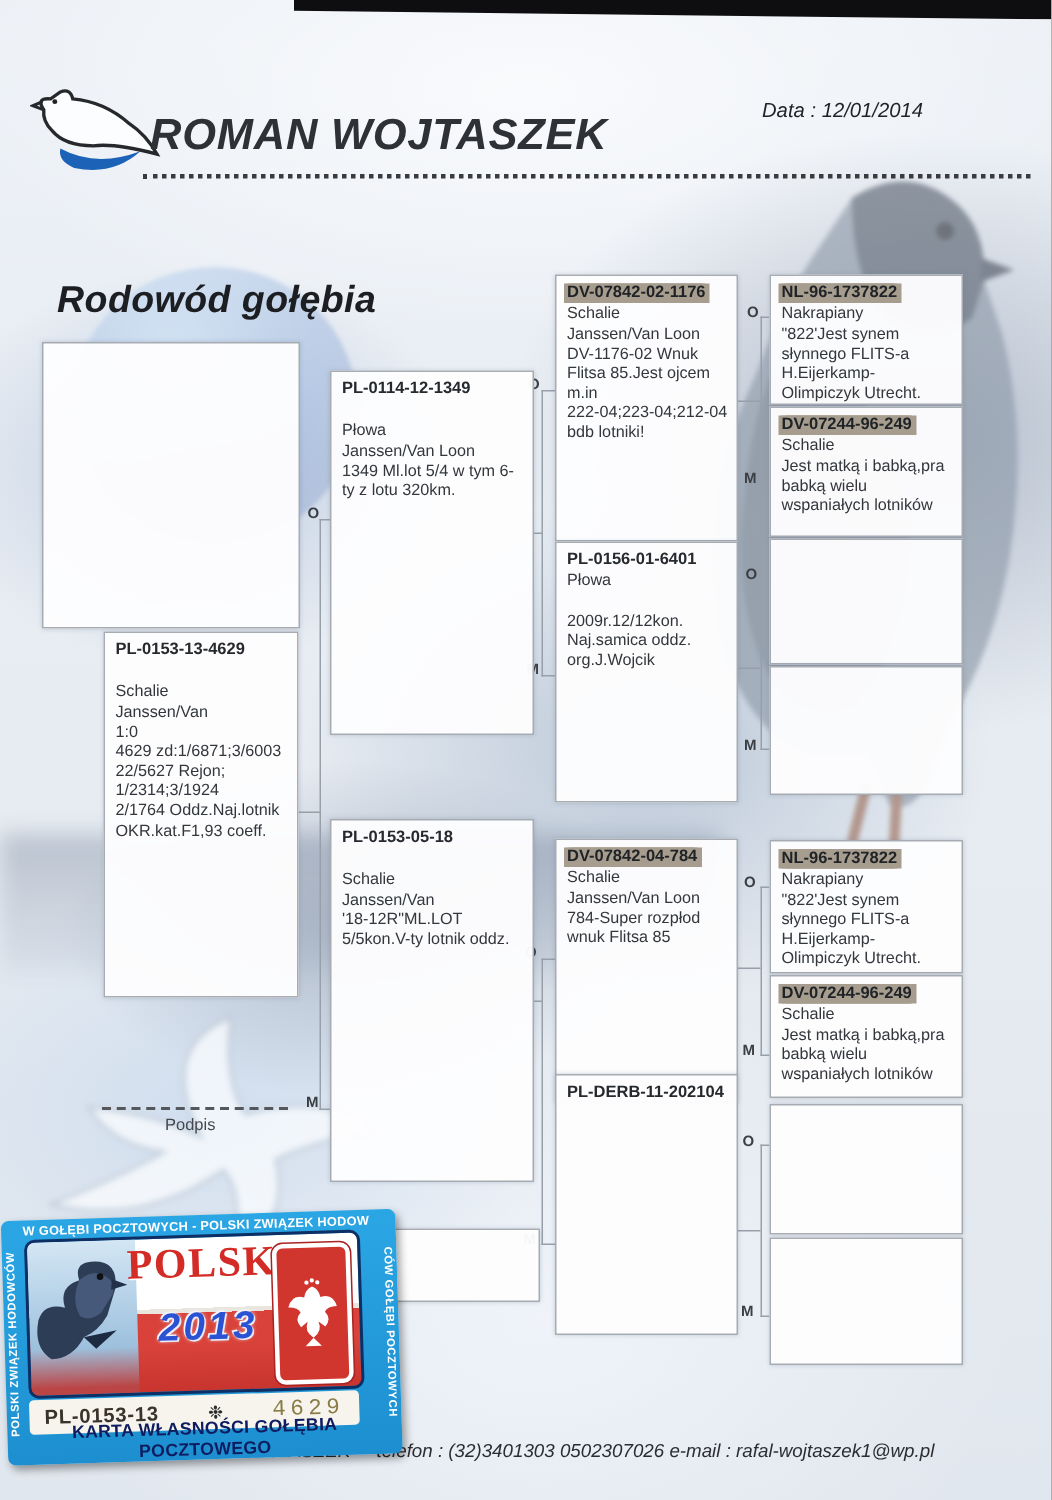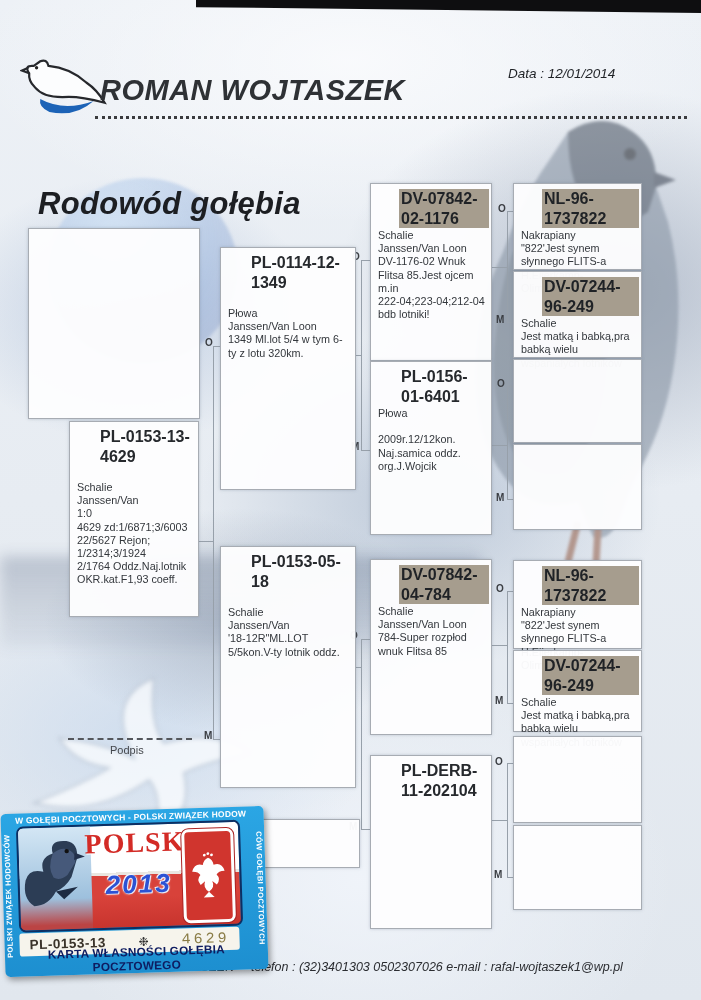--- a/index.html
+++ b/index.html
@@ -26,38 +26,38 @@
   
   .edge-top{left:196px;top:0;width:505px;height:13px;background:#0e0e10;z-index:2;
     clip-path:polygon(0 0,100% 0,100% 100%,0 55%);}
   .edge-right{right:0;top:0;width:14px;height:1000px;z-index:2;
     background:linear-gradient(to right, rgba(140,150,160,0), #949faa 45%, #57606a);}
   
   .hdr-name{left:100px;top:74px;font-size:29px;font-weight:bold;font-style:italic;color:#2e3135;letter-spacing:.5px;z-index:3;}
   .hdr-dots{left:95px;top:88px;width:592px;height:28px;border-bottom:3px dotted #3a3b3e;z-index:3;}
   .hdr-addr{left:98px;top:122px;font-size:13px;font-style:italic;color:#2f3236;z-index:3;}
   .hdr-date{left:508px;top:66px;font-size:13.5px;font-style:italic;color:#1f2226;z-index:3;}
-  .doc-title{left:38px;top:186px;font-size:31px;font-weight:bold;font-style:italic;color:#1c1e22;z-index:3;letter-spacing:.3px;}
+  .doc-title{left:38px;top:186px;font-size:25px;font-weight:bold;font-style:italic;color:#1c1e22;z-index:3;letter-spacing:.3px;}
   .logo{left:20px;top:58px;width:92px;height:60px;z-index:3;}
   
   .box{position:absolute;background:rgba(253,253,254,.97);border:1px solid #a7acb3;box-sizing:border-box;
     padding:5px 5px 4px 7px;color:#33373c;font-size:10.8px;line-height:1.22;z-index:3;
     box-shadow:0 0 3px rgba(110,125,150,.35);}
-  .box .ring{font-weight:bold;font-size:16px;color:#26292d;display:inline-block;margin-bottom:1px;margin-left:23px;}
+  .box .ring{font-weight:bold;font-size:11px;color:#26292d;display:inline-block;margin-bottom:1px;}
   .box.gap .ring{margin-bottom:15px;}
   .box.hl .ring{background:#a69d8e;box-shadow:3px 0 0 #a69d8e,-2px 0 0 #a69d8e;color:#1f2226;}
   .box .txt{white-space:pre-line;}
   .b-etl{left:28px;top:228px;width:172px;height:191px;}
-  .b-subject{left:69px;top:421px;width:130px;height:196px;}
+  .b-subject{left:69px;top:421px;width:130px;height:244px;}
   .b-father{left:220px;top:247px;width:136px;height:243px;}
   .b-mother{left:220px;top:546px;width:136px;height:242px;}
   .b-ff{left:370px;top:183px;width:122px;height:178px;}
   .b-fm{left:370px;top:361px;width:122px;height:174px;}
   .b-mf{left:370px;top:559px;width:122px;height:176px;}
-  .b-mm{left:370px;top:755px;width:122px;height:174px;}
+  .b-mm{left:370px;top:716px;width:122px;height:174px;}
   .b-fff{left:513px;top:183px;width:129px;height:87px;}
   .b-ffm{left:513px;top:271px;width:129px;height:87px;}
   .b-e1{left:513px;top:359px;width:129px;height:84px;}
   .b-e2{left:513px;top:444px;width:129px;height:86px;}
   .b-mff{left:513px;top:560px;width:129px;height:89px;}
   .b-mfm{left:513px;top:650px;width:129px;height:82px;}
   .b-e3{left:513px;top:736px;width:129px;height:87px;}
   .b-e4{left:513px;top:825px;width:129px;height:85px;}
   .b-e5{left:256px;top:819px;width:104px;height:49px;}
   .mk{position:absolute;font-weight:bold;font-size:10px;color:#3b3e43;z-index:3;}

